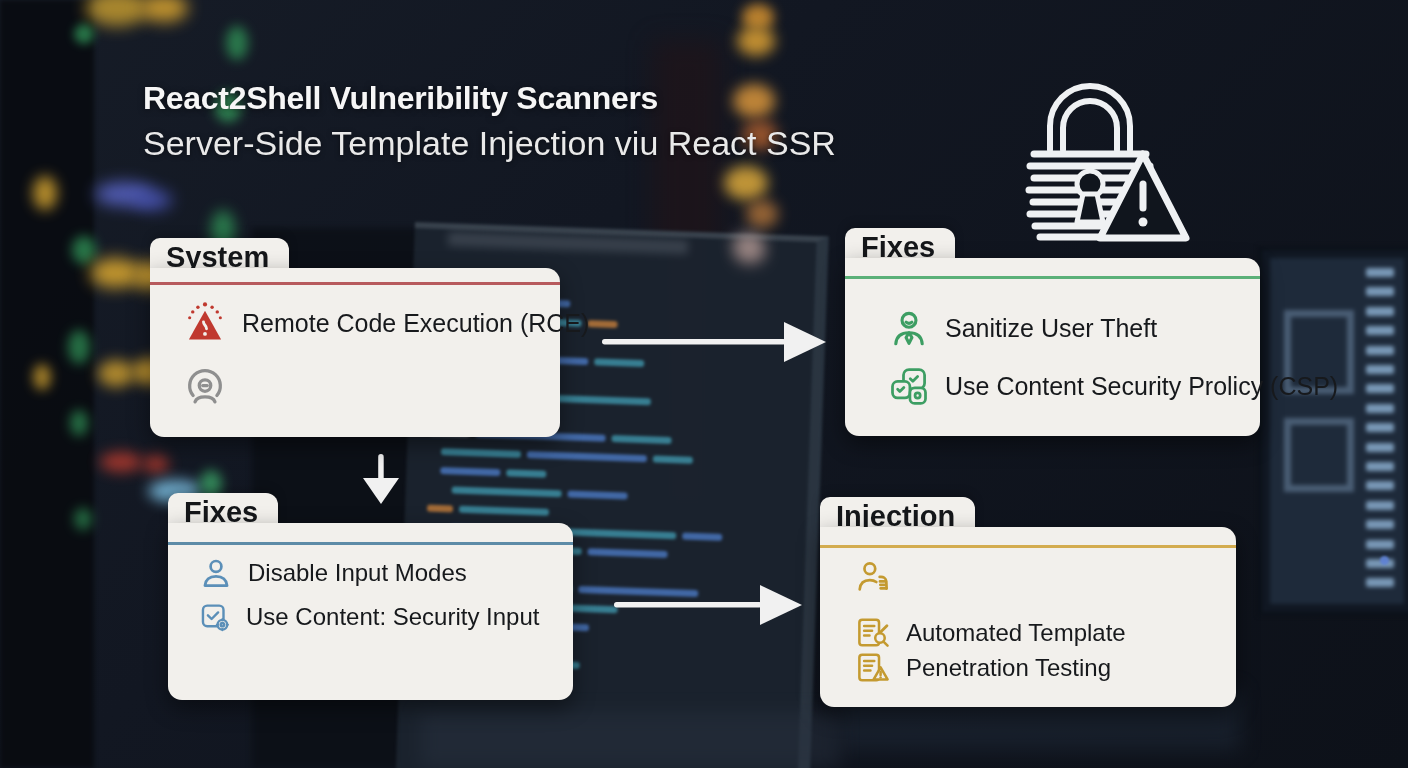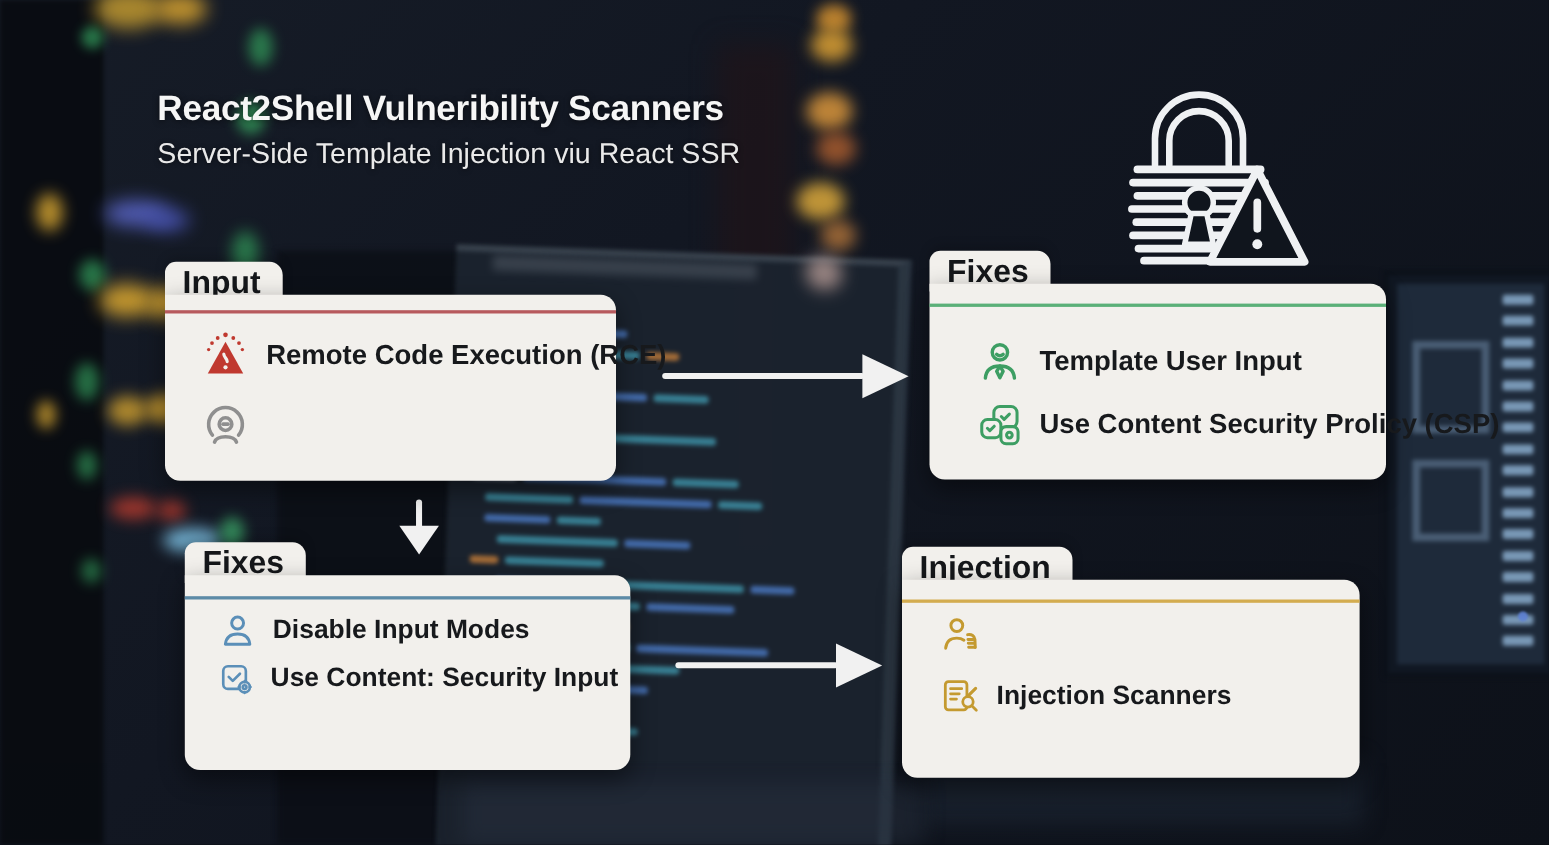--- a/index.html
+++ b/index.html
@@ -23,21 +23,21 @@
   #monitor-right{position:absolute;left:1258px;top:246px;width:150px;height:362px;background:#101722;border:4px solid #0c1119;filter:blur(2px);}
   #mr-screen{position:absolute;left:8px;top:8px;right:8px;bottom:8px;background:#1e2a3a;}
   .mrbar{position:absolute;width:28px;height:9px;background:#8fb3d4;opacity:.8;border-radius:2px;}
   .mrblock{position:absolute;border:7px solid #7e9cbc;opacity:.45;}
   #band{position:absolute;left:840px;top:690px;width:400px;height:60px;background:#1e2836;filter:blur(10px);opacity:.6;}
   #desk{position:absolute;left:420px;top:712px;width:420px;height:56px;background:#28313f;filter:blur(9px);opacity:.5;}
   #bluedot{position:absolute;left:1380px;top:556px;width:9px;height:9px;border-radius:50%;background:#5f82d6;filter:blur(1px);opacity:.9;}
   
   #titleblock{position:absolute;left:143px;top:80px;z-index:8;}
   #titleblock h1{margin:0;font-size:32px;font-weight:700;color:#f6f6f6;letter-spacing:-.3px;text-shadow:0 1px 6px rgba(0,0,0,.55);}
-  #titleblock .sub{margin-top:7px;font-size:26px;font-weight:400;color:#e9e9e9;text-shadow:0 1px 5px rgba(0,0,0,.5);}
+  #titleblock .sub{margin-top:7px;font-size:34px;font-weight:400;color:#e9e9e9;text-shadow:0 1px 5px rgba(0,0,0,.5);}
   
   #lock{position:absolute;left:1022px;top:70px;z-index:5;}
   
   .arrow{position:absolute;z-index:6;}
   .arrow *{fill:#f1f1f1;}
   
   .card{position:absolute;z-index:10;}
   .tab{position:absolute;top:0;left:0;height:34px;background:#f2f0ec;border-radius:10px 12px 0 0;
        padding:3px 20px 0 16px;box-shadow:0 -4px 10px rgba(0,0,0,.18);}
   .tab-title{font-size:29px;font-weight:700;color:#15171a;line-height:33px;white-space:nowrap;}
@@ -45,21 +45,21 @@
         border-radius:0 14px 14px 14px;box-shadow:0 8px 22px rgba(0,0,0,.45);}
   .accent{position:absolute;left:0;right:0;height:2.5px;opacity:.9;}
   .row{position:absolute;display:flex;align-items:center;gap:14px;z-index:2;}
   .ic{display:inline-flex;flex:0 0 auto;}
   .ic svg{width:100%;height:100%;}
   .s46{width:46px;height:46px;}
   .s44{width:44px;height:44px;}
   .s38{width:38px;height:38px;}
   .s36{width:36px;height:36px;}
   .s34{width:34px;height:34px;}
-  .label{color:#17191c;font-weight:700;white-space:nowrap;}
+  .label{color:#17191c;font-weight:400;white-space:nowrap;}
   .f25{font-size:25px;}
   .f24{font-size:24px;}
   .ln{display:block;line-height:32px;}
 </style>
 </head>
 <body>
 
 <div class="stage">
 
   <div id="bg">
@@ -208,21 +208,21 @@
     <rect x="20.2" y="2" width="5.5" height="28" rx="2.7"></rect>
     <polygon points="5,26 41,26 23,52"></polygon>
   </svg>
   <svg class="arrow" style="left:610px;top:580px" width="195" height="50" viewBox="0 0 195 50">
     <rect x="4" y="22" width="148" height="5.5" rx="2.7"></rect>
     <polygon points="150,5 192,25 150,45"></polygon>
   </svg>
 
   <div class="card" style="left:150px;top:238px;width:410px;height:199px">
     <div class="tab">
-      <span class="tab-title">Input</span>
+      <span class="tab-title">System</span>
     </div>
     <div class="body"></div>
     <div class="accent" style="top: 44px; background: rgb(176, 73, 78);"></div>
     <div class="row" style="left:32px;top:62px">
       <span class="ic s46" style="color: rgb(192, 57, 47);">
         <svg viewBox="0 0 24 24">
           <path d="M12 5.6 20.4 20.6 H3.6 Z" fill="currentColor"></path>
           <g fill="currentColor">
             <circle cx="12" cy="2.3" r="1.1"></circle>
               <circle cx="8.3" cy="3.8" r="0.9"></circle>
@@ -261,21 +261,21 @@
     <div class="row" style="left:42px;top:78px">
       <span class="ic s44" style="color: rgb(61, 158, 99);">
         <svg viewBox="0 0 24 24" fill="none" stroke="currentColor" stroke-width="1.7" stroke-linecap="round" stroke-linejoin="round">
           <circle cx="12" cy="7.8" r="3.8"></circle>
           <path d="M10.4 8.8 q1.6 1.3 3.2 0"></path>
           <path d="M4.8 20.6 c.4-4.4 3.4-6 7.2-6 s6.8 1.6 7.2 6"></path>
           <path d="M12 14.6 l1.6 2.6 -1.6 3.2 -1.6 -3.2 Z"></path>
         </svg>
       </span>
       <div class="label f25">
-        <span class="ln">Template User Input</span>
+        <span class="ln">Sanitize User Theft</span>
       </div>
     </div>
     <div class="row" style="left:42px;top:136px">
       <span class="ic s44" style="color: rgb(61, 158, 99);">
         <svg viewBox="0 0 24 24" fill="none" stroke="currentColor" stroke-width="1.5" stroke-linecap="round" stroke-linejoin="round">
           <rect x="9" y="3" width="11.5" height="10.5" rx="3" fill="#f2f0ec"></rect>
           <path d="M12.7 8 l1.4 1.4 2.6 -2.6"></path>
           <rect x="3" y="9.5" width="9.5" height="9" rx="2.8" fill="#f2f0ec"></rect>
           <path d="M5.8 13.8 l1.2 1.2 2.2 -2.2"></path>
           <rect x="12.5" y="13" width="8.5" height="8.5" rx="2.6" fill="#f2f0ec"></rect>
@@ -341,18 +341,32 @@
       <span class="ic s38" style="color: rgb(196, 154, 48);">
         <svg viewBox="0 0 24 24" fill="none" stroke="currentColor" stroke-width="1.6" stroke-linecap="round" stroke-linejoin="round">
           <rect x="3.4" y="3.6" width="12.4" height="16.2" rx="1.8"></rect>
           <path d="M6.4 7.6 h6.4 M6.4 10.6 h5 M6.4 13.6 h3.4"></path>
           <path d="M20.8 7.4 l-6.2 6.2" stroke-width="1.8"></path>
           <circle cx="16.4" cy="15.2" r="3" fill="#f2f0ec"></circle>
           <path d="M18.6 17.4 l2.6 2.6"></path>
         </svg>
       </span>
       <div class="label f24">
-        <span class="ln">Injection Scanners</span>
+        <span class="ln">Automated Template</span>
+      </div>
+    </div>
+    <div class="row" style="left:34px;top:152px">
+      <span class="ic s38" style="color: rgb(196, 154, 48);">
+        <svg viewBox="0 0 24 24" fill="none" stroke="currentColor" stroke-width="1.6" stroke-linecap="round" stroke-linejoin="round">
+          <rect x="3.4" y="3.6" width="12.4" height="16.2" rx="1.8"></rect>
+          <path d="M6.4 7.6 h6.4 M6.4 10.6 h5 M6.4 13.6 h4"></path>
+          <path d="M16.8 11.6 l4.4 7.6 h-8.8 Z" fill="#f2f0ec"></path>
+          <path d="M16.8 14.4 v2"></path>
+          <circle cx="16.8" cy="17.9" r="0.75" fill="currentColor" stroke="none"></circle>
+        </svg>
+      </span>
+      <div class="label f24">
+        <span class="ln">Penetration Testing</span>
       </div>
     </div>
   </div>
 
 </div>
 
 </body></html>

